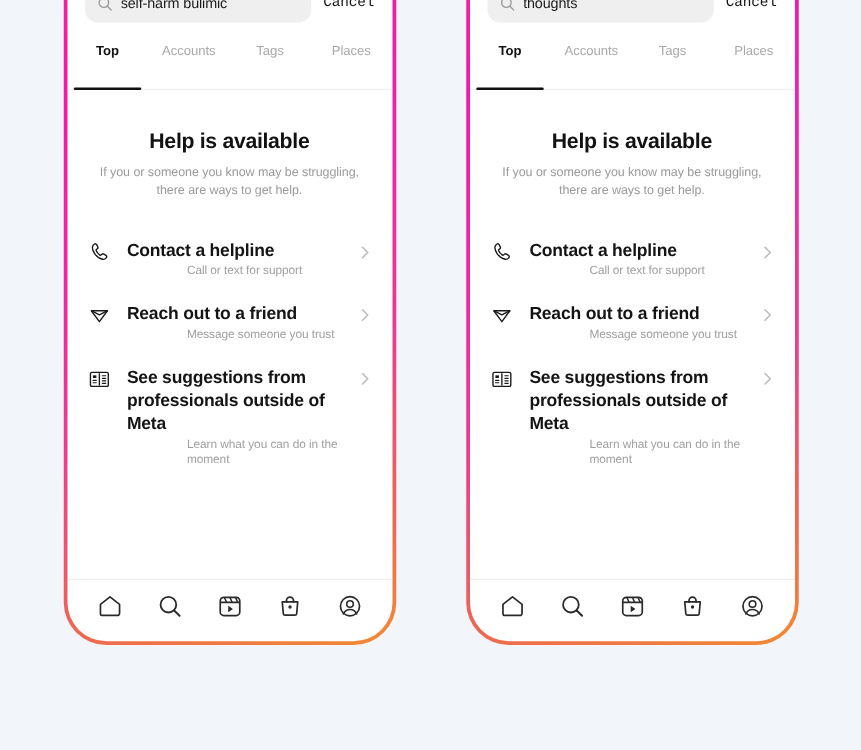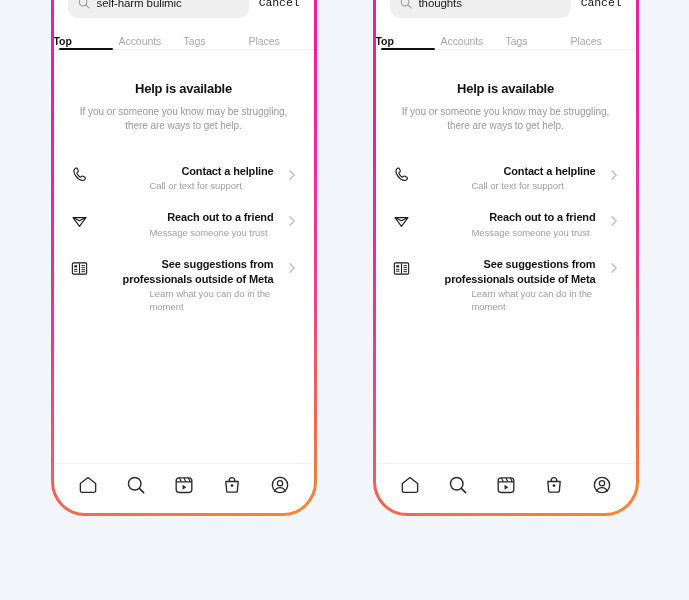--- a/index.html
+++ b/index.html
@@ -145,24 +145,24 @@
 
   
   .tabs {
     flex: 0 0 auto;
     display: flex;
     border-bottom: 1px solid #efefef;
   }
 
   .tab {
     flex: 1 1 0;
-    text-align: left;
+    text-align: center;
     font-size: 10.5px;
     color: #a9a9a9;
-    padding: 6px 0 2px 0;
+    padding: 6px 0 24px 0;
     position: relative;
     letter-spacing: -0.05px;
     cursor: pointer;
   }
 
   .tab.active {
     color: #131313;
     font-weight: bold;
   }
 
@@ -181,21 +181,21 @@
   .content {
     flex: 1 1 auto;
     overflow: hidden;
     padding: 0 14px;
     display: flex;
     flex-direction: column;
   }
 
   .help-title {
     text-align: center;
-    font-size: 13px;
+    font-size: 17px;
     font-weight: bold;
     color: #121212;
     margin-top: 31px;
     letter-spacing: -0.25px;
   }
 
   .help-sub {
     text-align: center;
     font-size: 10px;
     color: #9a9a9a;
@@ -226,26 +226,25 @@
     display: flex;
     align-items: center;
     justify-content: center;
     margin-top: 1px;
   }
   .option-icon svg { display: block; }
 
   .option-text { flex: 1 1 auto; min-width: 0; }
 
   .option-title {
-    font-size: 11px;
+    font-size: 14px;
     font-weight: bold;
     color: #141414;
     line-height: 1.32;
     letter-spacing: -0.15px;
-    text-align: right;
   }
 
   .option-desc {
     font-size: 9.5px;
     color: #a0a0a0;
     margin-top: 2px;
     line-height: 1.3;
     letter-spacing: -0.05px;
     margin-left: 48px;
   }

